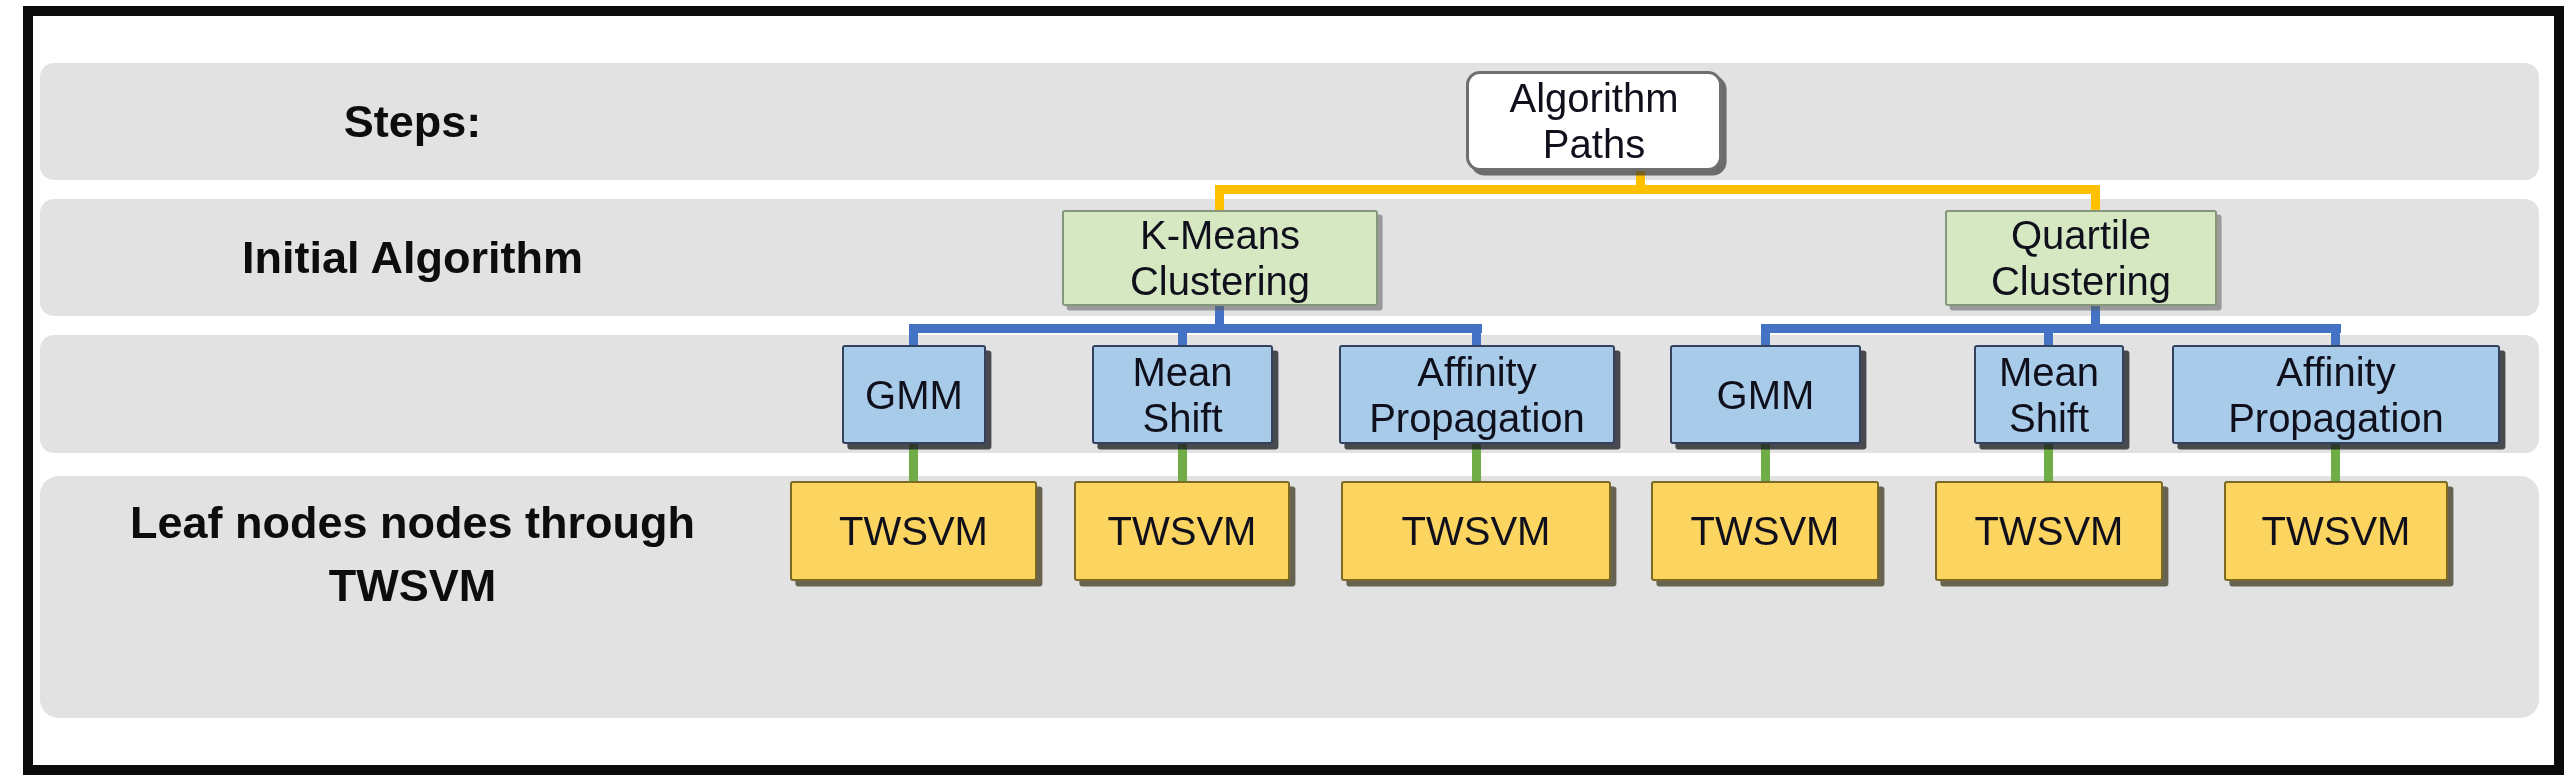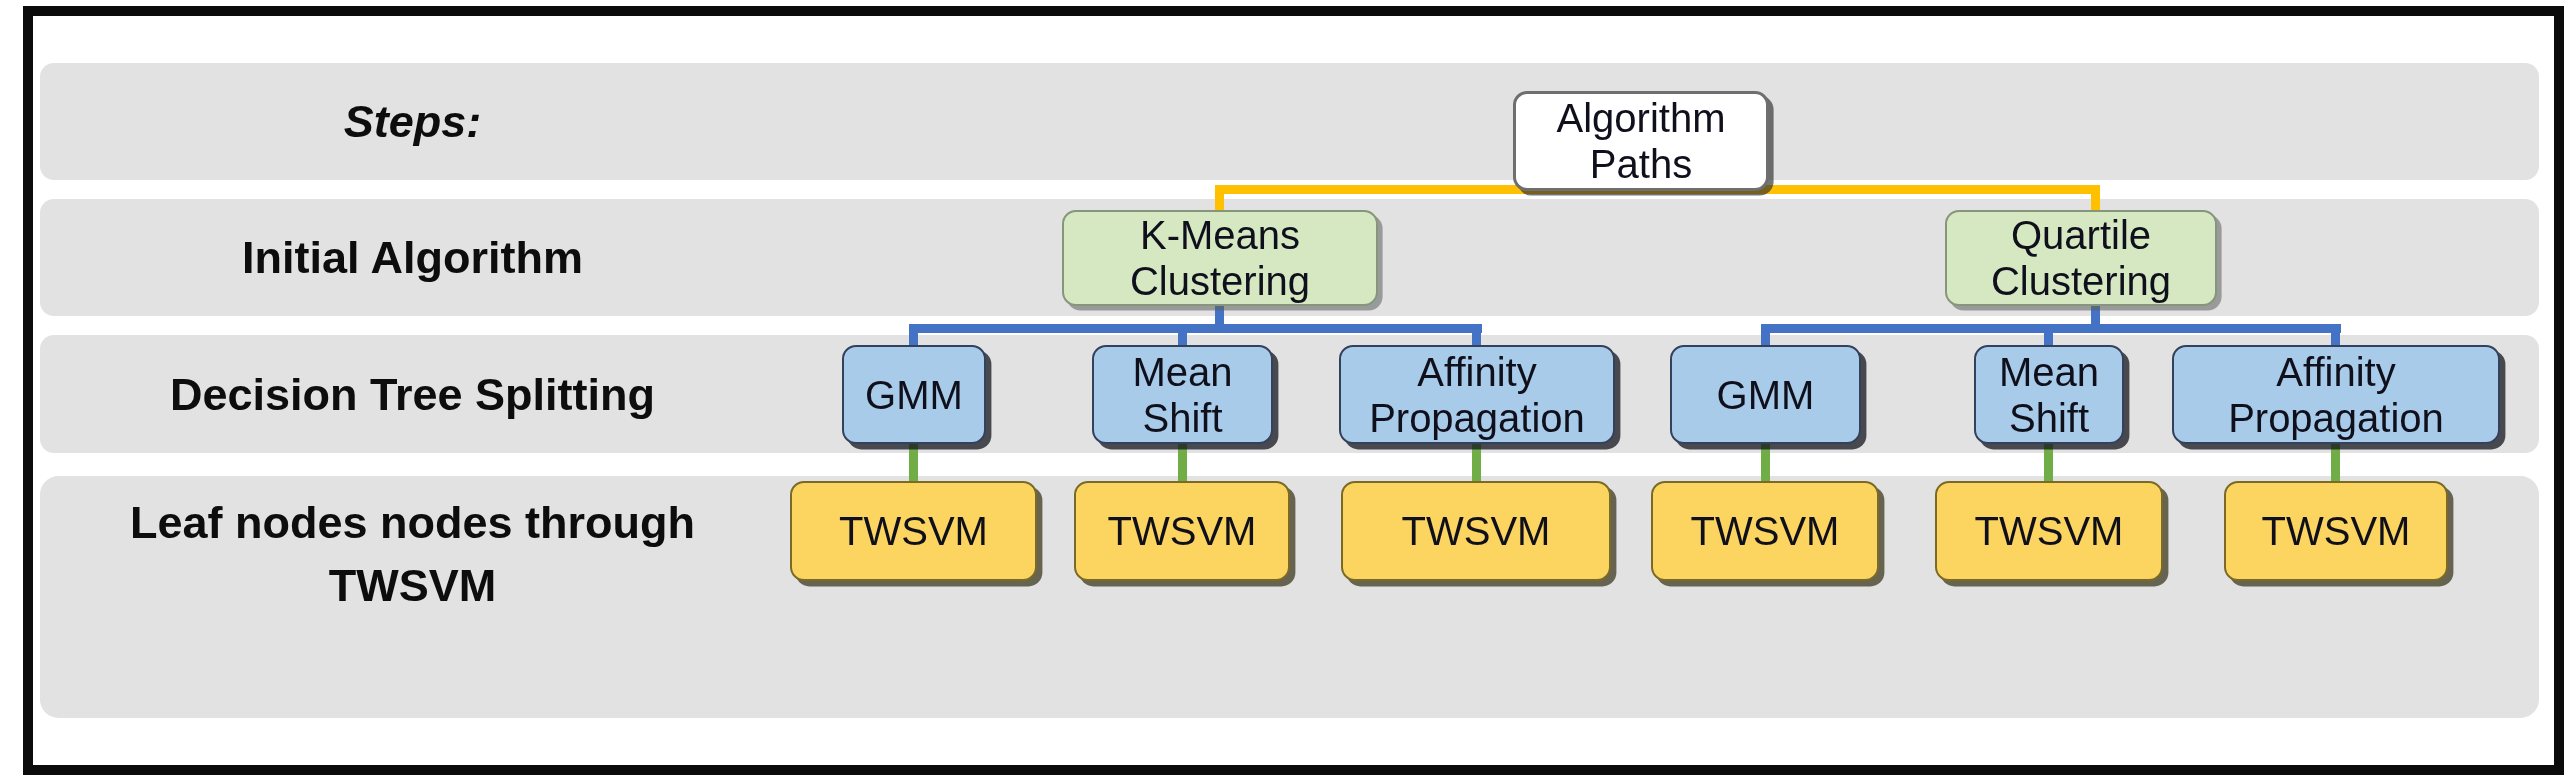--- a/index.html
+++ b/index.html
@@ -10,27 +10,27 @@
          box-sizing:border-box;border:10px solid #0b0b0b;background:transparent;}
   .band{position:absolute;left:40px;width:2499px;background:var(--row-band,#e2e2e2);
         border-radius:14px;}
   .band.r1{top:63px;height:117px;}
   .band.r2{top:199px;height:117px;}
   .band.r3{top:335px;height:118px;}
   .band.r4{top:476px;height:242px;border-radius:18.5px;}
   .rowlabel{position:absolute;left:46px;width:733px;display:flex;align-items:center;
             justify-content:center;font-weight:bold;font-size:45px;color:#0d0d0d;
             text-align:center;white-space:pre-line;line-height:63px;}
-  .rowlabel.l1{top:63px;height:117px;font-style:italic;}
+  .rowlabel.l1{top:63px;height:117px;}
   .rowlabel.l2{top:199px;height:117px;}
   .rowlabel.l3{top:335px;height:118px;}
   .rowlabel.l4{top:491px;height:131px;align-items:flex-start;}
   .node{position:absolute;box-sizing:border-box;display:flex;align-items:center;
         justify-content:center;text-align:center;white-space:pre-line;
-        font-size:40px;line-height:46px;color:#10101c;border-radius:14px;z-index:3;}
+        font-size:40px;line-height:46px;color:#10101c;border-radius:3px;z-index:3;}
   .root{background:var(--root-fill,#ffffff);border:3.1px solid #6f6f6f;
         box-shadow:4.6px 4.6px 0 rgba(45,45,45,.65);border-radius:14px;}
   .green{background:var(--initial-fill,#d5e8c2);border:2.3px solid #85967c;
          box-shadow:4.6px 4.6px 0 rgba(95,95,95,.55);}
   .blue{background:var(--splitting-fill,#a8cbe9);border:2.3px solid #33415c;
         box-shadow:5.4px 5.4px 0 rgba(20,22,30,.75);}
   .yellow{background:var(--leaf-fill,#fcd560);border:2.3px solid #7a6a26;
           box-shadow:5.4px 5.4px 0 rgba(50,45,18,.7);}
   .conn{position:absolute;z-index:1;}
   .c-orange{background:var(--root-connector,#ffc000);}
@@ -42,21 +42,20 @@
 
 <div class="canvas">
 
   <div class="band r1"></div>
   <div class="band r2"></div>
   <div class="band r3"></div>
   <div class="band r4"></div>
 
   <div class="rowlabel l1">Steps:</div>
   <div class="rowlabel l2">Initial Algorithm</div>
-  <div class="rowlabel l3">Decision Tree Splitting</div>
   <div class="rowlabel l4">Leaf nodes nodes through
 TWSVM</div>
 
   <div class="conn c-orange" style="left:1636px;top:171px;width:9.3px;height:20px;"></div>
   <div class="conn c-orange" style="left:1215px;top:185px;width:884px;height:9.3px;"></div>
   <div class="conn c-orange" style="left:1215px;top:185px;width:9.3px;height:26px;"></div>
   <div class="conn c-orange" style="left:2091px;top:185px;width:9.3px;height:26px;"></div>
 
   <div class="conn c-blue" style="left:1215px;top:305px;width:9.3px;height:23px;"></div>
   <div class="conn c-blue" style="left:909px;top:324px;width:573px;height:9.3px;"></div>
@@ -70,21 +69,21 @@
   <div class="conn c-blue" style="left:2044px;top:324px;width:9.3px;height:23px;"></div>
   <div class="conn c-blue" style="left:2331px;top:324px;width:9.3px;height:23px;"></div>
 
   <div class="conn c-green" style="left:909px;top:440px;width:9.3px;height:45px;"></div>
   <div class="conn c-green" style="left:1178px;top:440px;width:9.3px;height:45px;"></div>
   <div class="conn c-green" style="left:1472px;top:440px;width:9.3px;height:45px;"></div>
   <div class="conn c-green" style="left:1761px;top:440px;width:9.3px;height:45px;"></div>
   <div class="conn c-green" style="left:2044px;top:440px;width:9.3px;height:45px;"></div>
   <div class="conn c-green" style="left:2331px;top:440px;width:9.3px;height:45px;"></div>
 
-  <div class="node root" style="left:1513px;top:71px;width:256px;height:100px;margin-top:20px;">Algorithm
+  <div class="node root" style="left:1466px;top:71px;width:256px;height:100px;">Algorithm
 Paths</div>
 
   <div class="node green" style="left:1062px;top:210px;width:316px;height:96px;">K-Means
 Clustering</div>
   <div class="node green" style="left:1945px;top:210px;width:272px;height:96px;">Quartile
 Clustering</div>
 
   <div class="node blue" style="left:842px;top:345px;width:144px;height:99px;">GMM</div>
   <div class="node blue" style="left:1092px;top:345px;width:181px;height:99px;">Mean
 Shift</div>

